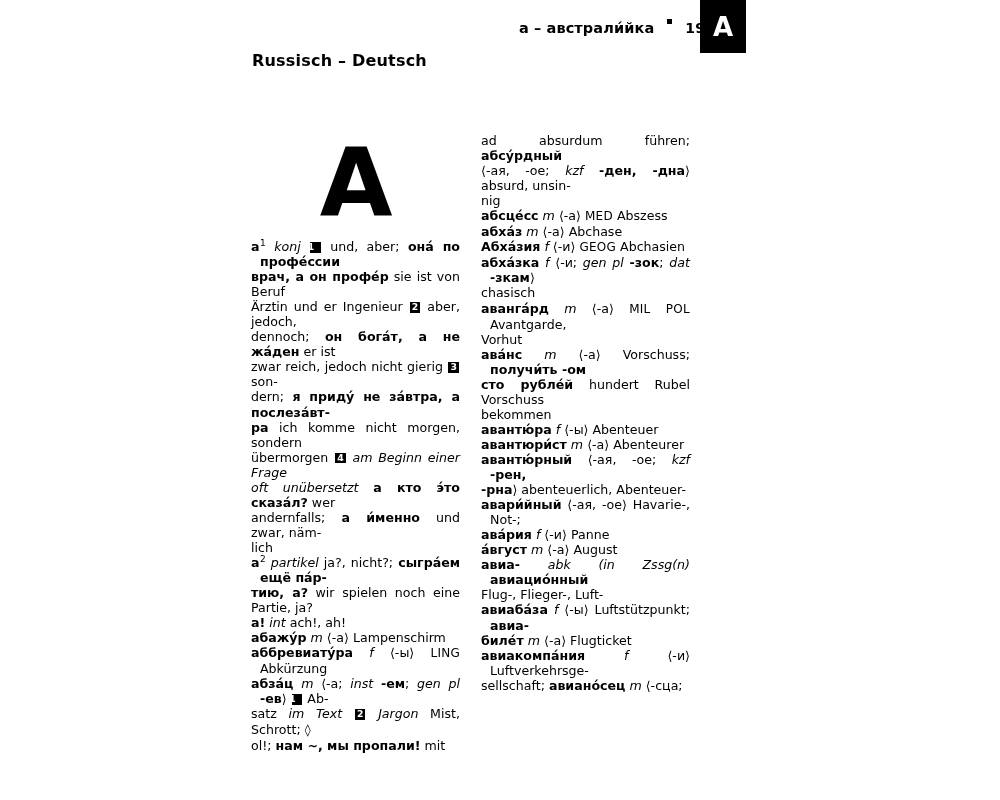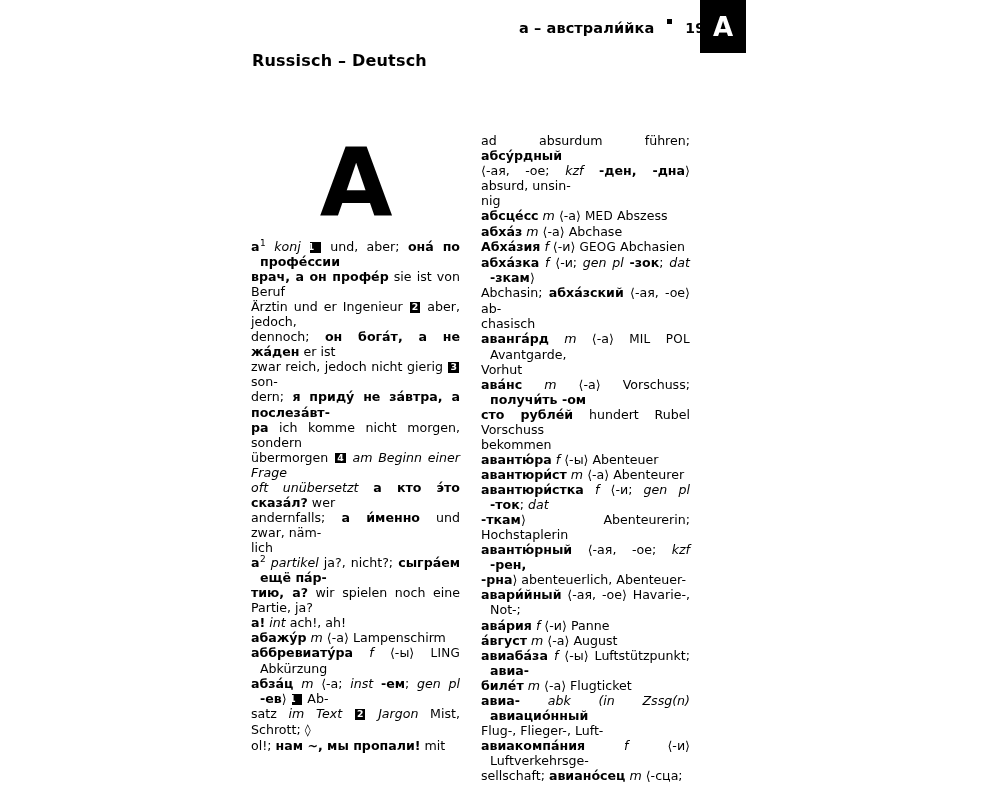--- a/index.html
+++ b/index.html
@@ -206,61 +206,56 @@
         <div class="entry"><b>абсце́сс</b> <i>m</i> ⟨-а⟩ <span class="sc">MED</span> Abszess</div>
       </div>
       <div>
         <div class="entry"><b>абха́з</b> <i>m</i> ⟨-а⟩ Abchase</div>
       </div>
       <div>
         <div class="entry"><b>Абха́зия</b> <i>f</i> ⟨-и⟩ <span class="sc">GEOG</span> Abchasien</div>
       </div>
       <div>
         <div class="entry"><b>абха́зка</b> <i>f</i> ⟨-и; <i>gen pl</i> <b>-зок</b>; <i>dat</i> <b>-зкам</b>⟩</div>
-        <div class="cont">Abchasin; <b>абха́зский</b> ⟨-ая, -ое⟩ ab-</div>
         <div class="cont">chasisch</div>
       </div>
       <div>
         <div class="entry"><b>аванга́рд</b> <i>m</i> ⟨-а⟩ <span class="sc">MIL POL</span> Avantgarde,</div>
         <div class="cont">Vorhut</div>
       </div>
       <div>
         <div class="entry"><b>ава́нс</b> <i>m</i> ⟨-а⟩ Vorschuss; <b>получи́ть -ом</b></div>
         <div class="cont"><b>сто рубле́й</b> hundert Rubel Vorschuss</div>
         <div class="cont">bekommen</div>
       </div>
       <div>
         <div class="entry"><b>авантю́ра</b> <i>f</i> ⟨-ы⟩ Abenteuer</div>
       </div>
       <div>
         <div class="entry"><b>авантюри́ст</b> <i>m</i> ⟨-а⟩ Abenteurer</div>
       </div>
       <div>
-        <div class="entry"><b>авантюри́стка</b> <i>f</i> ⟨-и; <i>gen pl</i> <b>-ток</b>; <i>dat</i></div>
-        <div class="cont"><b>-ткам</b>⟩ Abenteurerin; Hochstaplerin</div>
-      </div>
-      <div>
         <div class="entry"><b>авантю́рный</b> ⟨-ая, -ое; <i>kzf</i> <b>-рен,</b></div>
         <div class="cont"><b>-рна</b>⟩ abenteuerlich, Abenteuer-</div>
       </div>
       <div>
         <div class="entry"><b>авари́йный</b> ⟨-ая, -ое⟩ Havarie-, Not-;</div>
       </div>
       <div>
         <div class="entry"><b>ава́рия</b> <i>f</i> ⟨-и⟩ Panne</div>
       </div>
       <div>
         <div class="entry"><b>а́вгуст</b> <i>m</i> ⟨-а⟩ August</div>
       </div>
       <div>
+        <div class="entry"><b>авиа-</b> <i>abk</i> <i>(in Zssg(n)</i> <b>авиацио́нный</b></div>
+        <div class="cont">Flug-, Flieger-, Luft-</div>
+      </div>
+      <div>
         <div class="entry"><b>авиаба́за</b> <i>f</i> ⟨-ы⟩ Luftstützpunkt; <b>авиа-</b></div>
         <div class="cont"><b>биле́т</b> <i>m</i> ⟨-а⟩ Flugticket</div>
       </div>
       <div>
-        <div class="entry"><b>авиа-</b> <i>abk</i> <i>(in Zssg(n)</i> <b>авиацио́нный</b></div>
-        <div class="cont">Flug-, Flieger-, Luft-</div>
-      </div>
-      <div>
         <div class="entry"><b>авиакомпа́ния</b> <i>f</i> ⟨-и⟩ Luftverkehrsge-</div>
         <div class="cont">sellschaft; <b>авиано́сец</b> <i>m</i> ⟨-сца; </div>
       </div>
     </div>
 </div>
 
 </body></html>

